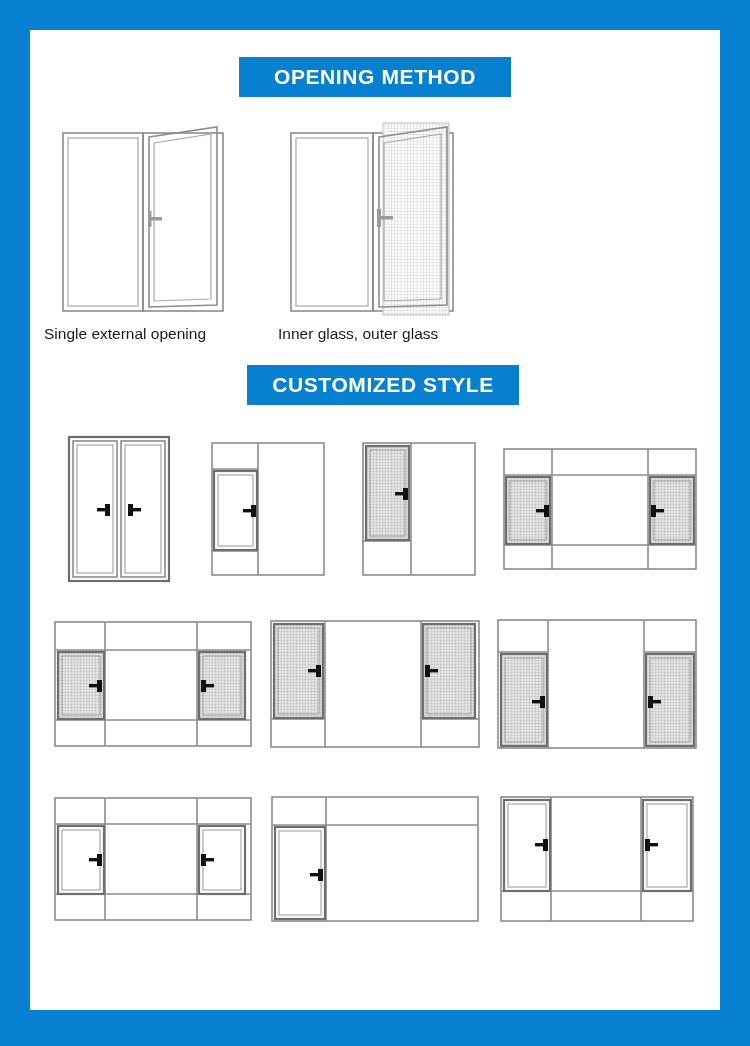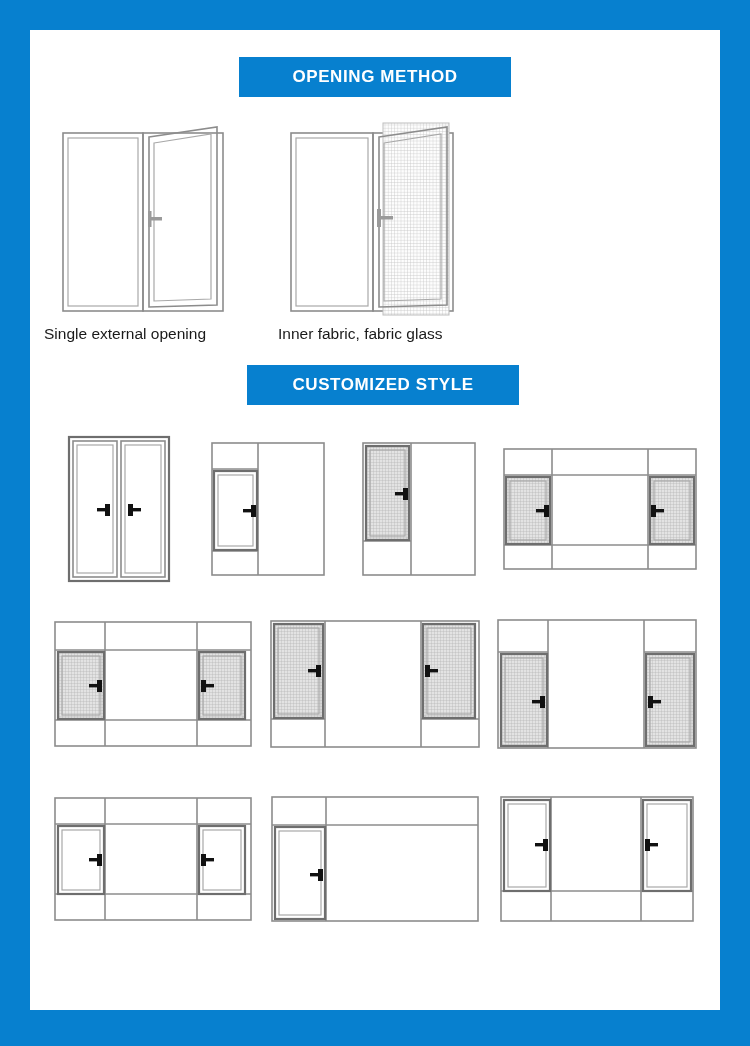--- a/index.html
+++ b/index.html
@@ -22,21 +22,21 @@
   }
 
   
   .banner-row {
     display: flex;
     justify-content: center;
   }
   .banner {
     background: #0780cf;
     color: #ffffff;
-    font-size: 17px;
+    font-size: 21px;
     font-weight: bold;
     letter-spacing: 0.6px;
     text-align: center;
     line-height: 40px;
     height: 40px;
     padding: 0 22px;
     min-width: 272px;
   }
 
   #banner-opening-wrap { margin-top: 27px; }
@@ -145,21 +145,21 @@
           <rect x="104" y="8" width="66" height="192" fill="url(#meshA)" stroke="#bdbdbd" stroke-width="1"></rect>
 
           <path class="fr" d="M100 22 L168 12 L168 190 L100 192 Z"></path>
           <path class="fr2" d="M105 28 L162 19 L162 184 L105 186 Z"></path>
           <g>
             <rect class="handle-l" x="98" y="94" width="4" height="18"></rect>
             <rect class="handle-l" x="101" y="101" width="13" height="3.5"></rect>
           </g>
         </svg>
       </div>
-      <div class="opening-caption">Inner fabric, fabric glass</div>
+      <div class="opening-caption">Inner glass, outer glass</div>
     </div>
 
   </div>
 
   <div class="banner-row" id="banner-custom-wrap">
     <div class="banner">CUSTOMIZED STYLE</div>
   </div>
 
   <div class="custom-grid">
 

